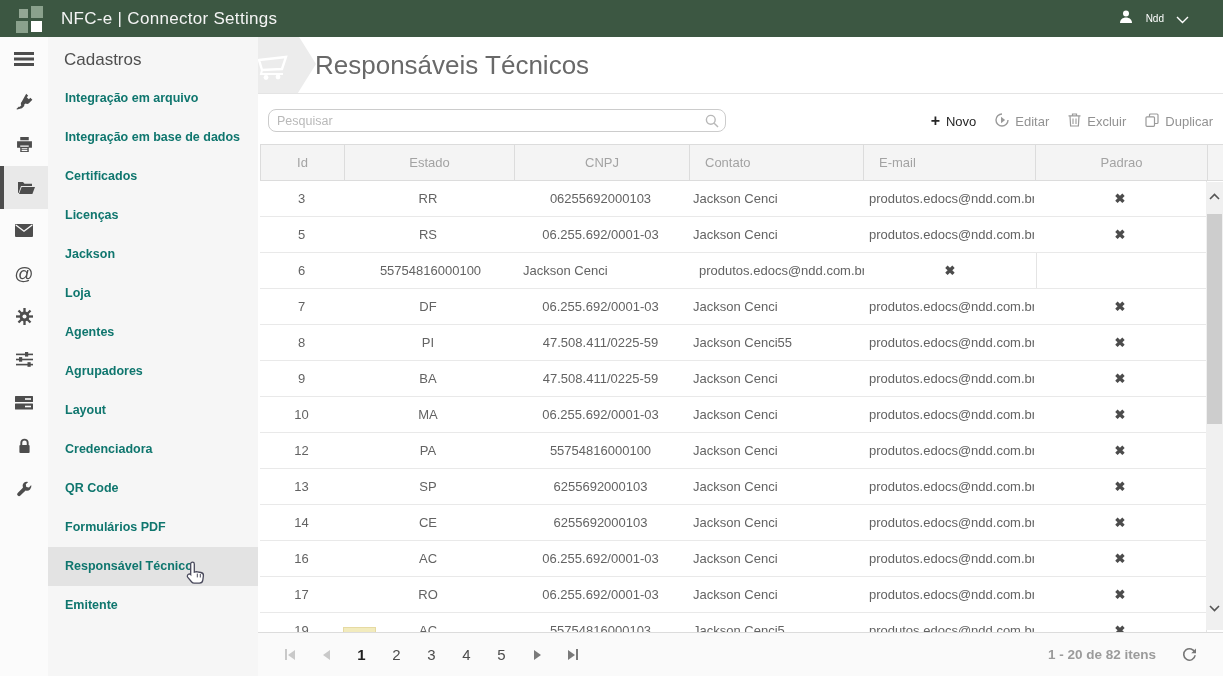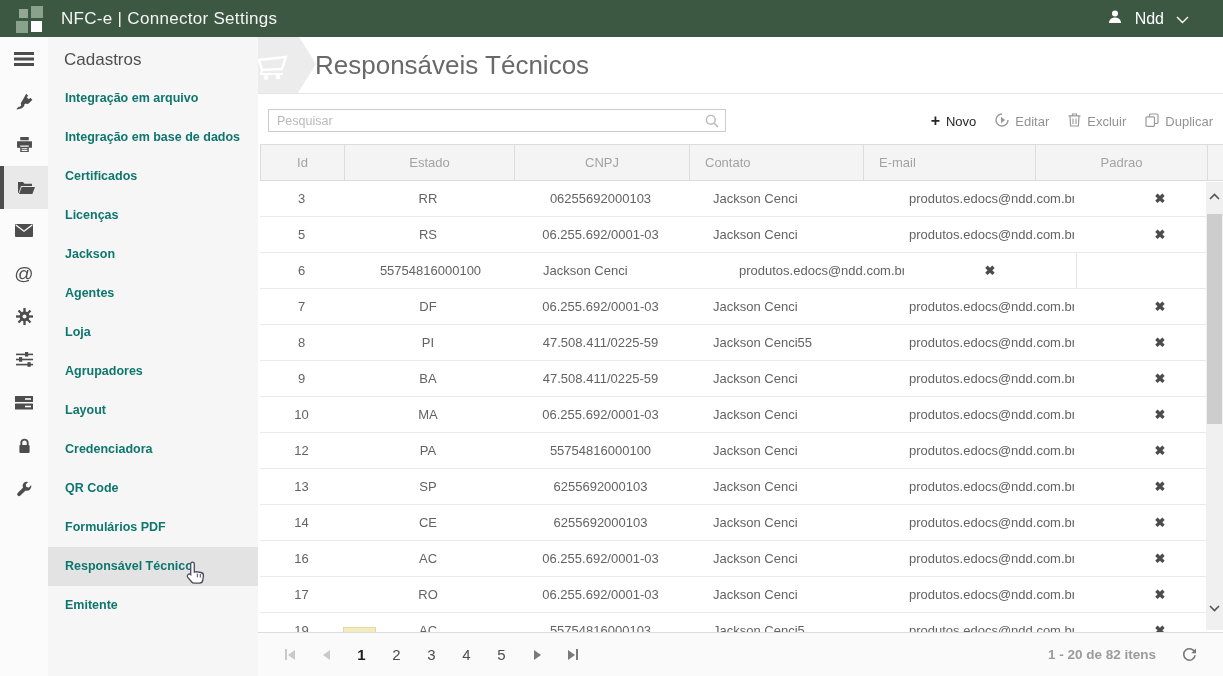--- a/index.html
+++ b/index.html
@@ -11,21 +11,21 @@
   .topbar { position:absolute; left:0; top:0; right:0; height:37px; background:#3c5742;
             display:flex; align-items:center; color:#fff; z-index:10; }
   .logo { position:relative; width:30px; height:30px; margin-left:15px; flex:none; }
   .logo i { position:absolute; display:block; }
   .sq1 { left:4px;  top:5px;  width:9px;  height:9px;  background:#93a794; }
   .sq2 { left:16px; top:2px;  width:12px; height:12px; background:#8aa18c; }
   .sq3 { left:1px;  top:17px; width:12px; height:12px; background:#8aa18c; }
   .sq4 { left:16px; top:17px; width:11px; height:11px; background:#ffffff; }
   .app-title { margin-left:16px; font-size:17px; font-weight:300; letter-spacing:.3px; color:#f4f4f4; }
   .user-area { margin-left:auto; margin-right:34px; display:flex; align-items:center; gap:12px; cursor:pointer; }
-  .user-name { font-size:16px; }
+  .user-name { font-size:10px; }
 
   
   .rail { position:absolute; left:0; top:37px; width:48px; bottom:0; background:#fbfbfb; z-index:9; }
   .rail-item { height:43px; display:flex; align-items:center; justify-content:center; cursor:pointer; }
   .rail-item.active { background:#e9e9e9; border-left:4px solid #4d4d4d; }
   .rail-item svg { display:block; }
   .at-glyph { font-size:19px; color:#4d4d4d; font-weight:400; }
 
   
   .sidenav { position:absolute; left:48px; top:37px; width:210px; bottom:0; background:#f6f6f6; z-index:8; }
@@ -39,21 +39,21 @@
   
   .main { position:absolute; left:258px; top:37px; right:0; bottom:0; background:#fff; }
   .page-header { position:relative; height:57px; border-bottom:1px solid #e4e4e4; overflow:hidden; }
   .watermark { position:absolute; left:-6px; top:-16px; width:64px; height:86px; background:#ececec;
                clip-path:polygon(0 0,58% 0,100% 50%,58% 100%,0 100%); }
   .watermark svg { position:absolute; left:4px; bottom:26px; }
   .page-title { position:absolute; left:57px; top:13px; font-size:26px; font-weight:300; color:#696969; }
 
   .controls { position:absolute; top:70px; left:0; right:0; height:30px; }
   .search-box { position:absolute; left:10px; top:2px; width:458px; height:23px;
-                border:1px solid #cccccc; border-radius:0; background:#fff; }
+                border:1px solid #cccccc; border-radius:8px; background:#fff; }
   .search-box input { width:100%; height:100%; border:0; outline:none; background:transparent;
                       padding:0 26px 0 8px; font-size:12.5px; color:#555; font-family:inherit; }
   .search-box input::placeholder { color:#b9b9b9; }
   .search-icon { position:absolute; right:6px; top:4px; }
   .toolbar { position:absolute; right:10px; top:2px; height:24px; display:flex; align-items:center; gap:19px; }
   .tb-btn { display:flex; align-items:center; gap:6px; font-size:13px; color:#929292; cursor:pointer; }
   .tb-btn.primary { color:#252525; }
   .plus-glyph { font-size:16px; font-weight:700; line-height:1; color:#252525; }
 
   
@@ -62,21 +62,21 @@
   .th { font-size:13px; color:#a3a3a3; display:flex; align-items:center; justify-content:center;
         border-left:1px solid #dcdcdc; }
   .th:first-child { border-left:0; }
   .th.left { justify-content:flex-start; padding-left:15px; }
   .c-id{width:83px; flex:none;} .c-estado{width:170px; flex:none;} .c-cnpj{width:175px; flex:none;}
   .c-contato{width:174px; flex:none;} .c-email{width:172px; flex:none;} .c-padrao{width:172px; flex:none;}
   .c-sp{flex:1;}
   .trow { display:flex; height:36px; border-bottom:1px solid #e9e9e9; background:#fff; cursor:pointer; }
   .td { font-size:13px; color:#636363; display:flex; align-items:center; justify-content:center;
         white-space:nowrap; overflow:hidden; }
-  .td.left { justify-content:flex-start; padding-left:5px;margin-left:20px; }
+  .td.left { justify-content:flex-start; padding-left:5px; }
   .td.c-email { padding-left:7px; justify-content:flex-start; }
   .td.c-sp { border-left:1px solid #e4e4e4; }
   .x-icon { font-size:13px; color:#4c4c4c; font-weight:700; }
   .cell-patch { position:absolute; left:85px; top:590px; width:33px; height:8px;
                 background:#f2ebbd; border:1px solid #e6daa2; z-index:3; }
 
   
   .scrollbar { position:absolute; right:0; top:145px; width:17px; height:448px; background:#f0f0f0; z-index:4; }
   .sb-btn { position:absolute; left:0; width:17px; height:20px; display:flex; align-items:center;
             justify-content:center; cursor:pointer; }
@@ -227,22 +227,22 @@
   </div>
 
   <div class="sidenav">
     <div class="side-heading">Cadastros</div>
     <div class="nav-list">
         <div class="nav-item">Integração em arquivo</div>
         <div class="nav-item">Integração em base de dados</div>
         <div class="nav-item">Certificados</div>
         <div class="nav-item">Licenças</div>
         <div class="nav-item">Jackson</div>
+        <div class="nav-item">Loja</div>
         <div class="nav-item">Agentes</div>
-        <div class="nav-item">Loja</div>
         <div class="nav-item">Agrupadores</div>
         <div class="nav-item">Layout</div>
         <div class="nav-item">Credenciadora</div>
         <div class="nav-item">QR Code</div>
         <div class="nav-item">Formulários PDF</div>
         <div class="nav-item selected">Responsável Técnico</div>
         <div class="nav-item">Emitente</div>
       </div>
     <span class="hand-cursor">
       <svg width="22" height="25" viewBox="0 0 22 25">

